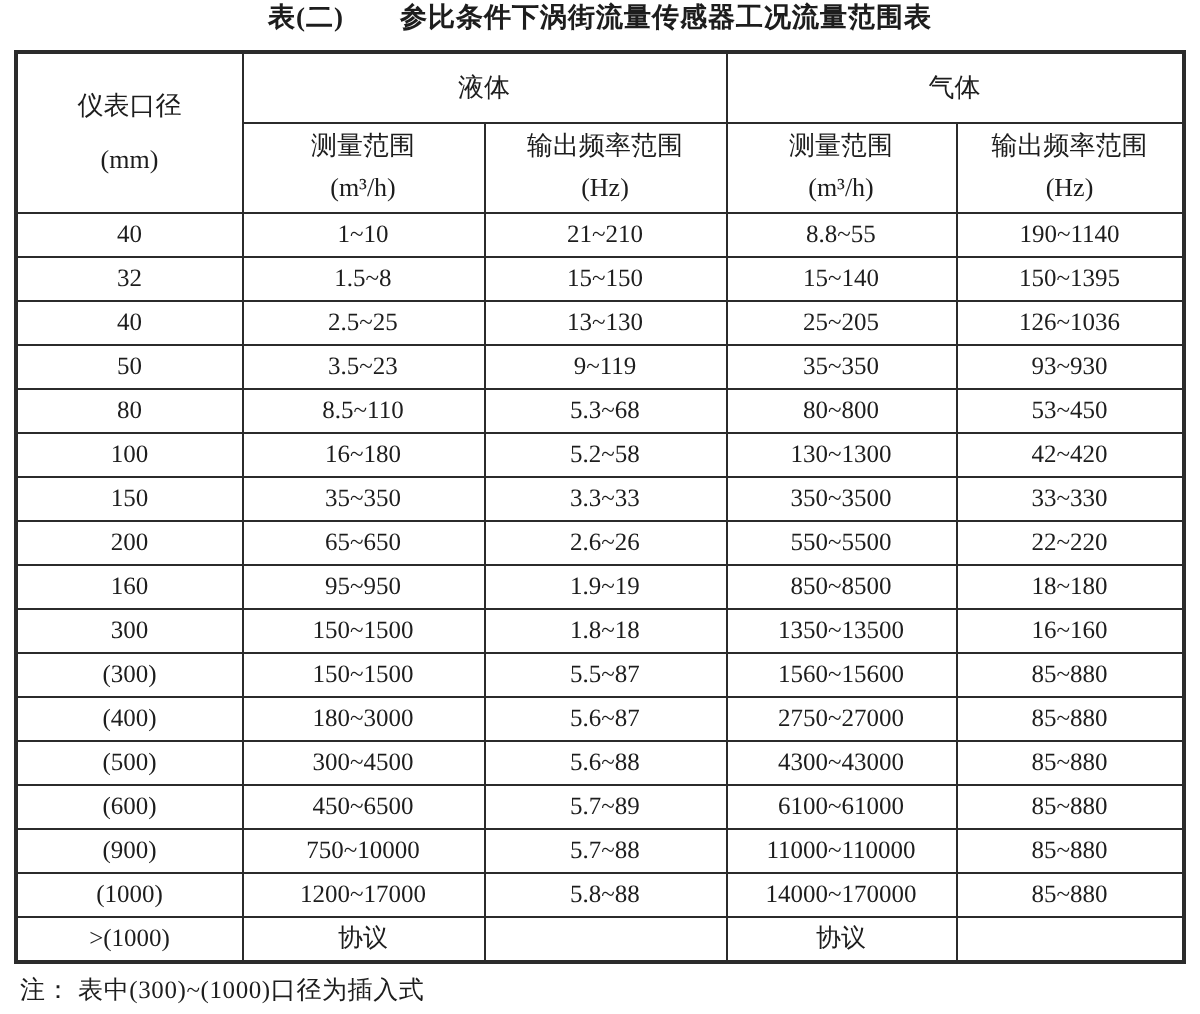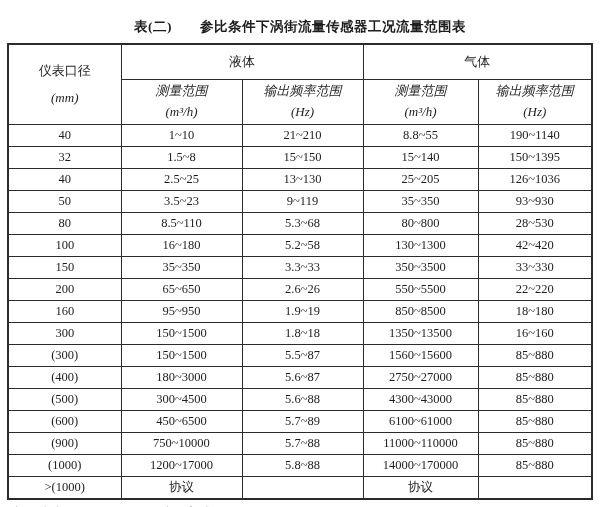--- a/index.html
+++ b/index.html
@@ -9,21 +9,21 @@
   }
   body {
     width: 600px;
     height: 507px;
     font-family: "Liberation Serif", "DejaVu Serif", serif;
     color: #1d1d1d;
     overflow: hidden;
   }
   .title {
     text-align: center;
-    padding-top: 18px;
+    padding-top: 0;
     font-size: 13.5px;
     font-weight: bold;
     letter-spacing: 0.5px;
     white-space: nowrap;
   }
   .title-gap {
     display: inline-block;
     width: 28px;
   }
   table.flow-table {
@@ -44,29 +44,27 @@
   }
   .flow-table thead th {
     font-size: 13px;
   }
   tr.group-row th {
     height: 34px;
   }
   tr.sub-row th {
     height: 44px;
     line-height: 1.6;
-    font-style: italic;
   }
   th.corner-cell div {
     line-height: 1.1;
     text-align: center;
   }
   th.corner-cell .line2 {
     margin-top: 13px;
-    font-style: italic;
   }
   .flow-table tbody td {
     height: 21px;
     font-size: 12.5px;
   }
   .footnote {
     font-size: 12.5px;
     margin: 5px 0 0 10px;
     letter-spacing: 0.3px;
   }
@@ -141,21 +139,21 @@
       <td>3.5~23</td>
       <td>9~119</td>
       <td>35~350</td>
       <td>93~930</td>
     </tr>
     <tr>
       <td>80</td>
       <td>8.5~110</td>
       <td>5.3~68</td>
       <td>80~800</td>
-      <td>28~530</td>
+      <td>53~450</td>
     </tr>
     <tr>
       <td>100</td>
       <td>16~180</td>
       <td>5.2~58</td>
       <td>130~1300</td>
       <td>42~420</td>
     </tr>
     <tr>
       <td>150</td>

